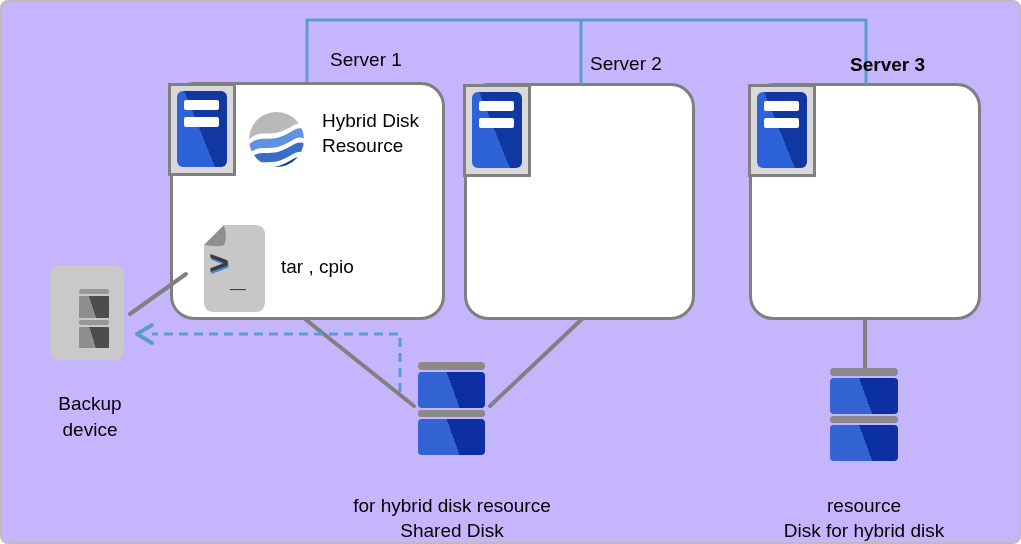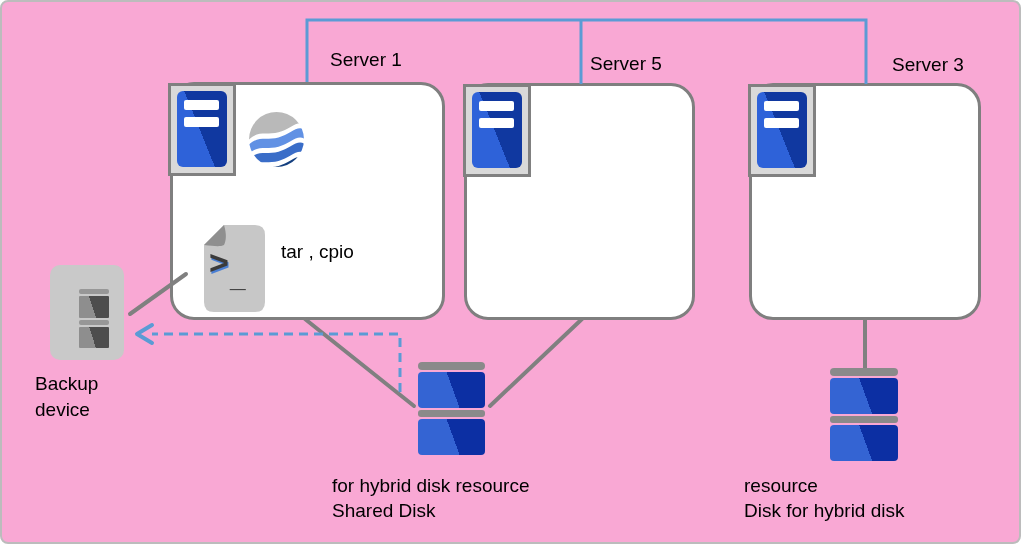--- a/index.html
+++ b/index.html
@@ -1,30 +1,30 @@
 <!DOCTYPE html>
 <html><head>
 <meta charset="utf-8">
 <style>
   html,body{margin:0;padding:0;background:#fff;}
   body{font-family:"Liberation Sans", sans-serif;}
   .canvas{
     position:relative;width:1021px;height:544px;box-sizing:border-box;
-    background:#f9a8d4;border:2px solid #bcbcbc;border-radius:8px;overflow:hidden;
+    background:#c4b5fd;border:2px solid #bcbcbc;border-radius:8px;overflow:hidden;
   }
   
   .server-box{
     position:absolute;box-sizing:border-box;background:#ffffff;
     border:3px solid #7f7f7f;border-radius:24px;z-index:1;
   }
   
   svg.lines{position:absolute;left:0;top:0;z-index:5;pointer-events:none;}
   
   .lbl{position:absolute;color:#000;font-size:19px;line-height:22px;z-index:10;white-space:nowrap;}
-  .lbl.center{white-space:normal;}
+  .lbl.center{text-align:center;white-space:normal;margin-top:20px;}
   
   .srv-frame{
     position:absolute;width:68px;height:93px;box-sizing:border-box;
     background:#d9d9d9;border:3px solid #808080;z-index:10;
   }
   .srv-body{
     position:absolute;left:6px;top:5px;width:50px;height:76px;border-radius:6px;
     background:linear-gradient(68deg,#2e62d9 47%,#1038a0 47%);
   }
   .srv-slot{position:absolute;left:7px;width:35px;height:10px;border-radius:2px;background:#ffffff;}
@@ -69,22 +69,22 @@
     <path d="M303,317 L412,404" fill="none" stroke="#808080" stroke-width="4" stroke-linecap="round"></path>
     <path d="M580,317 L488,404" fill="none" stroke="#808080" stroke-width="4" stroke-linecap="round"></path>
     <path d="M863,317 L863,366" fill="none" stroke="#808080" stroke-width="4" stroke-linecap="round"></path>
     <path d="M184,272 L128,312" fill="none" stroke="#808080" stroke-width="4" stroke-linecap="round"></path>
 
     <path d="M398,390 L398,332 L150,332" fill="none" stroke="#5b9bd5" stroke-width="3" stroke-dasharray="9 6"></path>
     <polyline points="150,323 135,332 150,341" fill="none" stroke="#5b9bd5" stroke-width="4" stroke-linecap="round" stroke-linejoin="round"></polyline>
   </svg>
 
   <div class="lbl" style="left:328px;top:47px;">Server 1</div>
-  <div class="lbl" style="left:588px;top:51px;">Server 5</div>
-  <div class="lbl" style="left:890px;top:52px;">Server 3</div>
+  <div class="lbl" style="left:588px;top:51px;">Server 2</div>
+  <div class="lbl" style="left:848px;top:52px;font-weight:bold;">Server 3</div>
 
   <div class="srv-frame" style="left:166px;top:81px;">
     <div class="srv-body">
       <div class="srv-slot s1"></div>
       <div class="srv-slot s2"></div>
     </div>
   </div>
   <div class="srv-frame" style="left:461px;top:82px;">
     <div class="srv-body">
       <div class="srv-slot s1"></div>
@@ -105,30 +105,31 @@
         </clipPath>
     </defs>
     <g clip-path="url(#gclip)">
       <path d="M0,0 H54 V12 C47,8 40,17 29,20 C18,23 9,18 0,27 Z" fill="#b9b9b9"></path>
       <path d="M54,17 C47,13 40,22 29,25 C18,28 9,23 0,32 L0,41 C9,32 18,37 29,34 C40,31 47,22 54,26 Z" fill="#6191e4"></path>
       <path d="M54,31 C47,27 40,36 29,39 C18,42 9,37 0,46 L0,55 C9,46 18,51 29,48 C40,45 47,36 54,40 Z" fill="#3a6dc8"></path>
       <path d="M54,45 C47,41 40,50 29,53 C18,56 9,51 0,60 L0,75 L54,75 Z" fill="#143f7f"></path>
     </g>
   </svg>
 
+  <div class="lbl" style="left:320px;top:106px;width:110px;white-space:normal;line-height:25px;">Hybrid Disk Resource</div>
 
   <div class="doc">
     <svg width="61" height="87" viewBox="0 0 61 87">
       <path d="M20,0 H51 Q61,0 61,10 V77 Q61,87 51,87 H10 Q0,87 0,77 V20 Z" fill="#c7c7c7"></path>
       <path d="M20,0 C23,10 22,16 20,20 C16,22 10,21 0,20 Z" fill="#8f8f8f"></path>
     </svg>
     <span class="doc-gt">&gt;</span>
     <span class="doc-us">_</span>
   </div>
-  <div class="lbl" style="left:279px;top:239px;">tar , cpio</div>
+  <div class="lbl" style="left:279px;top:254px;">tar , cpio</div>
 
   <div class="backup">
     <div class="bk-bar" style="top:24px;"></div>
     <div class="bk-box" style="top:31px;"></div>
     <div class="bk-bar" style="top:55px;"></div>
     <div class="bk-box" style="top:62px;height:21px;"></div>
   </div>
   <div class="lbl center" style="left:33px;top:369px;width:110px;line-height:26px;">Backup device</div>
 
   <div class="disk" style="left:416px;top:360px;width:67px;">

